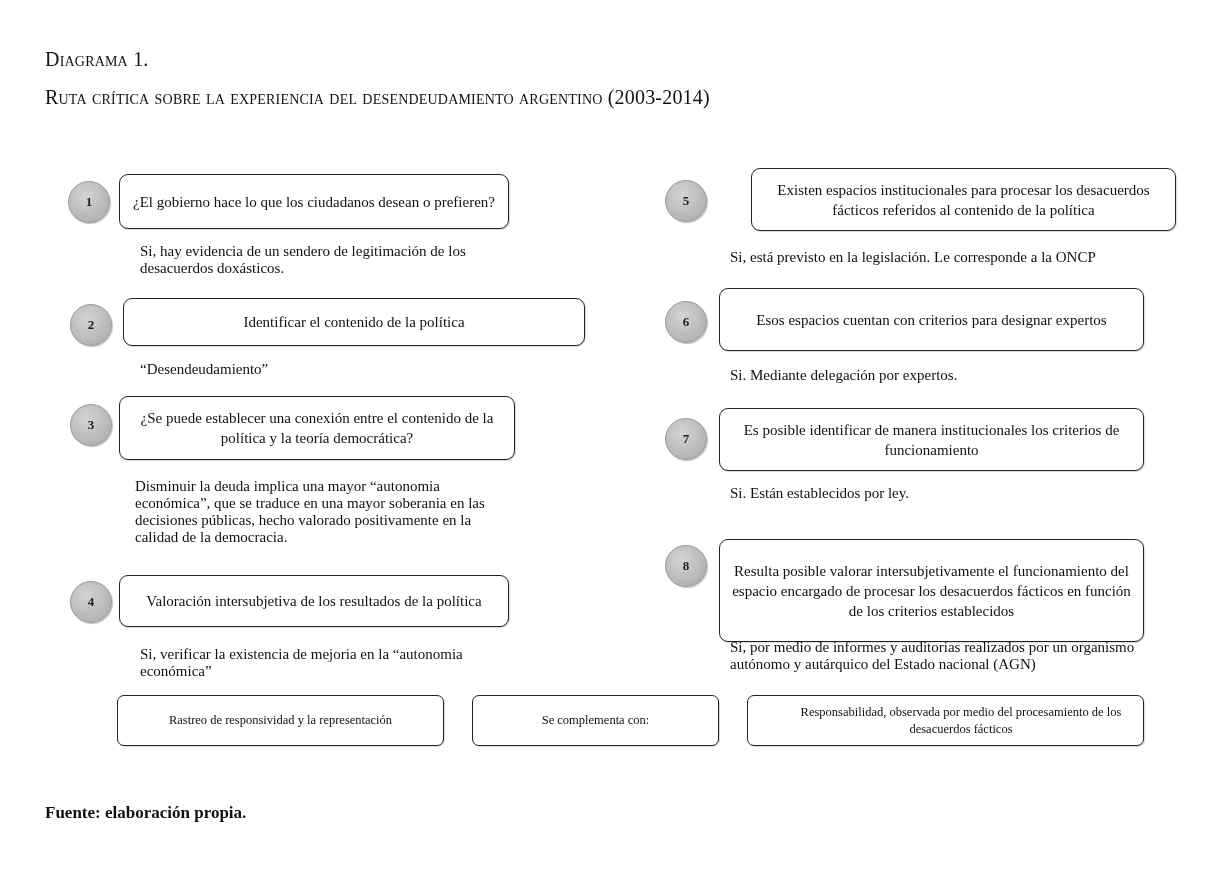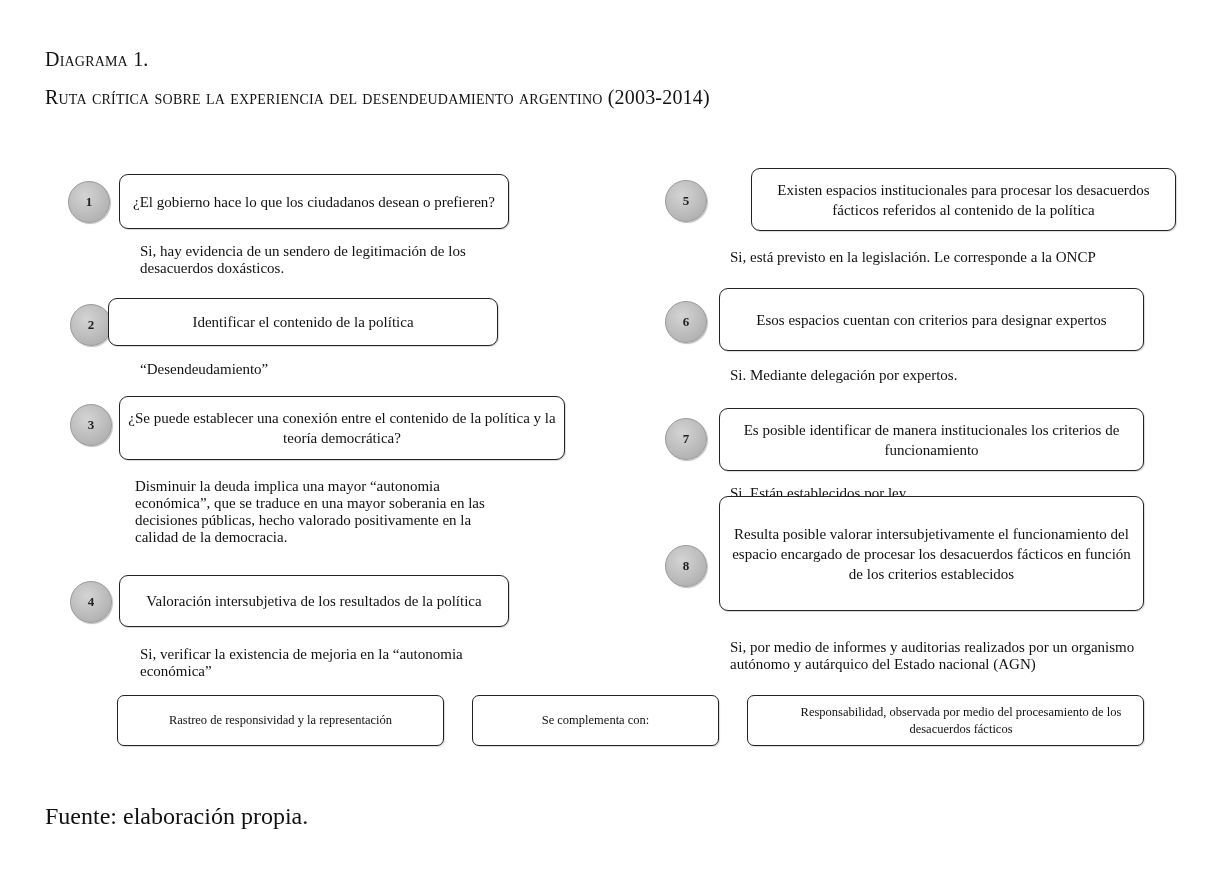--- a/index.html
+++ b/index.html
@@ -19,57 +19,57 @@
   .box { position: absolute; border: 1.5px solid #222; border-radius: 9px; background: #fff;
          display: flex; align-items: center; justify-content: center; text-align: center;
          font-size: 15px; line-height: 20px; box-shadow: 1px 1px 1px rgba(0,0,0,0.15); padding: 0 8px; box-sizing: border-box; }
 
   .ans { position: absolute; text-align: left; font-size: 15px; line-height: 17px; }
 
   .bbox { position: absolute; border: 1.3px solid #222; border-radius: 7px; background: #fff;
           display: flex; align-items: center; justify-content: center; text-align: center;
           font-size: 12.5px; line-height: 17px; box-shadow: 1px 1px 1px rgba(0,0,0,0.15); padding: 0 10px; box-sizing: border-box; }
 
-  .source { position: absolute; left: 45px; top: 803px; font-size: 24px; }
+  .source { position: absolute; left: 45px; top: 803px; font-size: 17px; font-weight: bold; }
 </style>
 </head>
 <body>
 
 <div class="title title-1">Diagrama 1.</div>
 <div class="title title-2">Ruta crítica sobre la experiencia del desendeudamiento argentino (2003-2014)</div>
 
 <div class="num" style="left:68px; top:181px;">1</div>
 <div class="box" style="left:119px; top:174px; width:390px; height:55px;">¿El gobierno hace lo que los ciudadanos desean o prefieren?</div>
 <div class="ans" style="left:140px; top:243px; width:350px;">Si, hay evidencia de un sendero de legitimación de los desacuerdos doxásticos.</div>
 
 <div class="num" style="left:70px; top:304px;">2</div>
-<div class="box" style="left:108px; top:298px; width:390px; height:48px;">Identificar el contenido de la política</div>
+<div class="box" style="left:123px; top:298px; width:462px; height:48px;">Identificar el contenido de la política</div>
 <div class="ans" style="left:140px; top:361px; width:350px;">“Desendeudamiento”</div>
 
 <div class="num" style="left:70px; top:404px;">3</div>
-<div class="box" style="left:119px; top:396px; width:446px; height:64px;">¿Se puede establecer una conexión entre el contenido de la política y la teoría democrática?</div>
+<div class="box" style="left:119px; top:396px; width:396px; height:64px;">¿Se puede establecer una conexión entre el contenido de la política y la teoría democrática?</div>
 <div class="ans" style="left:135px; top:478px; width:355px;">Disminuir la deuda implica una mayor “autonomia económica”, que se traduce en una mayor soberania en las decisiones públicas, hecho valorado positivamente en la calidad de la democracia.</div>
 
 <div class="num" style="left:70px; top:581px;">4</div>
 <div class="box" style="left:119px; top:575px; width:390px; height:52px;">Valoración intersubjetiva de los resultados de la política</div>
 <div class="ans" style="left:140px; top:646px; width:350px;">Si, verificar la existencia de mejoria en la “autonomia económica”</div>
 
 <div class="num" style="left:665px; top:180px;">5</div>
 <div class="box" style="left:719px; top:168px; width:425px; height:63px;margin-left:32px;">Existen espacios institucionales para procesar los desacuerdos fácticos referidos al contenido de la política</div>
 <div class="ans" style="left:730px; top:249px; width:405px;">Si, está previsto en la legislación. Le corresponde a la ONCP</div>
 
 <div class="num" style="left:665px; top:301px;">6</div>
 <div class="box" style="left:719px; top:288px; width:425px; height:63px;">Esos espacios cuentan con criterios para designar expertos</div>
 <div class="ans" style="left:730px; top:367px; width:405px;">Si. Mediante delegación por expertos.</div>
 
 <div class="num" style="left:665px; top:418px;">7</div>
 <div class="box" style="left:719px; top:408px; width:425px; height:63px;">Es posible identificar de manera institucionales los criterios de funcionamiento</div>
 <div class="ans" style="left:730px; top:485px; width:405px;">Si. Están establecidos por ley.</div>
 
 <div class="num" style="left:665px; top:545px;">8</div>
-<div class="box" style="left:719px; top:496px; width:425px; height:115px;">Resulta posible valorar intersubjetivamente el funcionamiento del espacio encargado de procesar los desacuerdos fácticos en función de los criterios establecidos</div>
+<div class="box" style="left:719px; top:539px; width:425px; height:103px;">Resulta posible valorar intersubjetivamente el funcionamiento del espacio encargado de procesar los desacuerdos fácticos en función de los criterios establecidos</div>
 <div class="ans" style="left:730px; top:639px; width:405px;">Si, por medio de informes y auditorias realizados por un organismo autónomo y autárquico del Estado nacional (AGN)</div>
 
 <div class="bbox" style="left:117px; top:695px; width:327px; height:51px;">Rastreo de responsividad y la representación</div>
 <div class="bbox" style="left:472px; top:695px; width:247px; height:51px;">Se complementa con:</div>
 <div class="bbox" style="left:747px; top:695px; width:397px; height:51px;padding-left:41px;">Responsabilidad, observada por medio del procesamiento de los desacuerdos fácticos</div>
 
 <div class="source">Fuente: elaboración propia.</div>
 
 </body></html>

